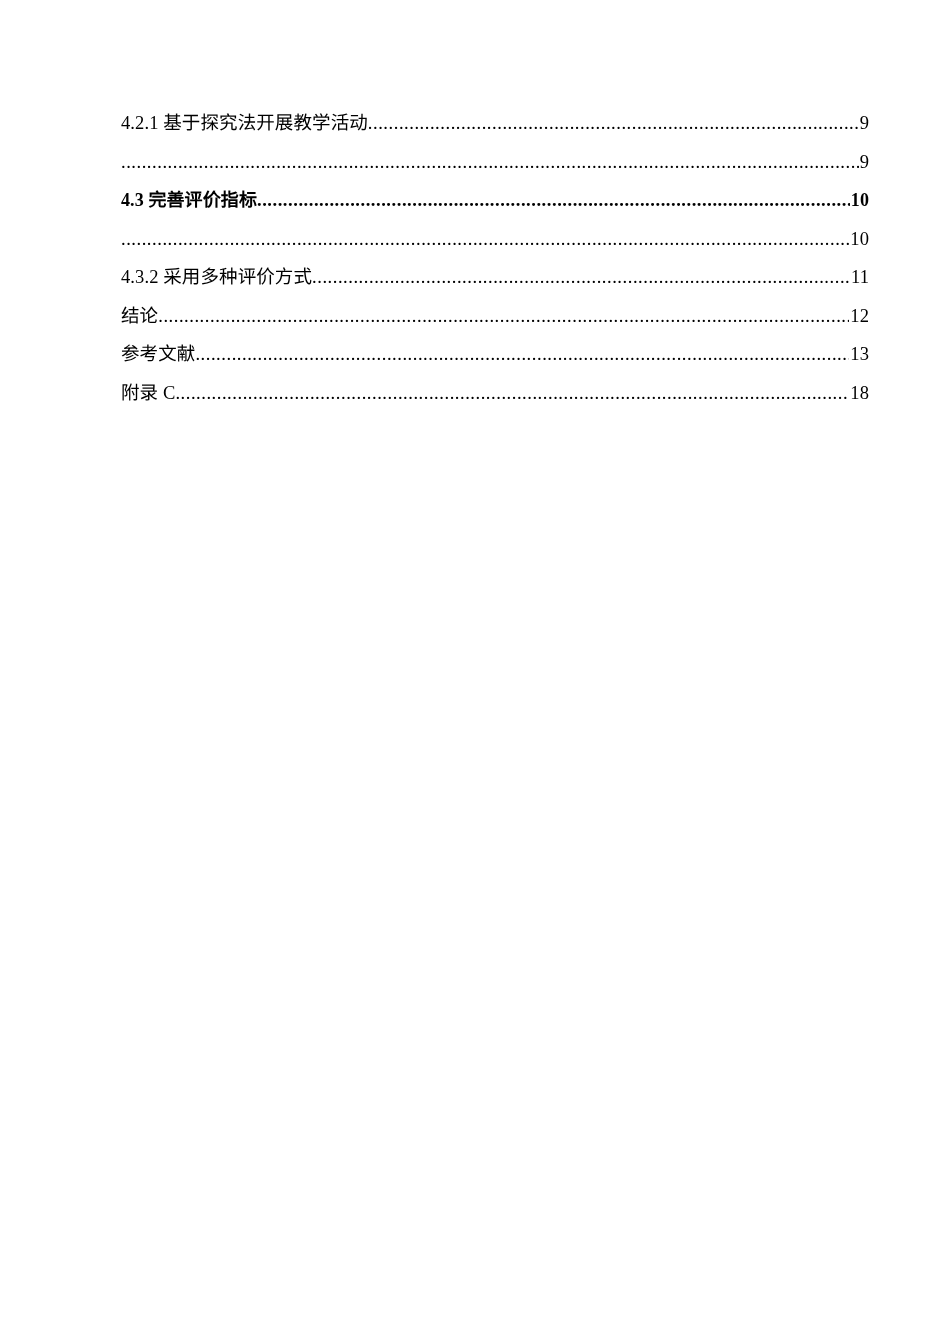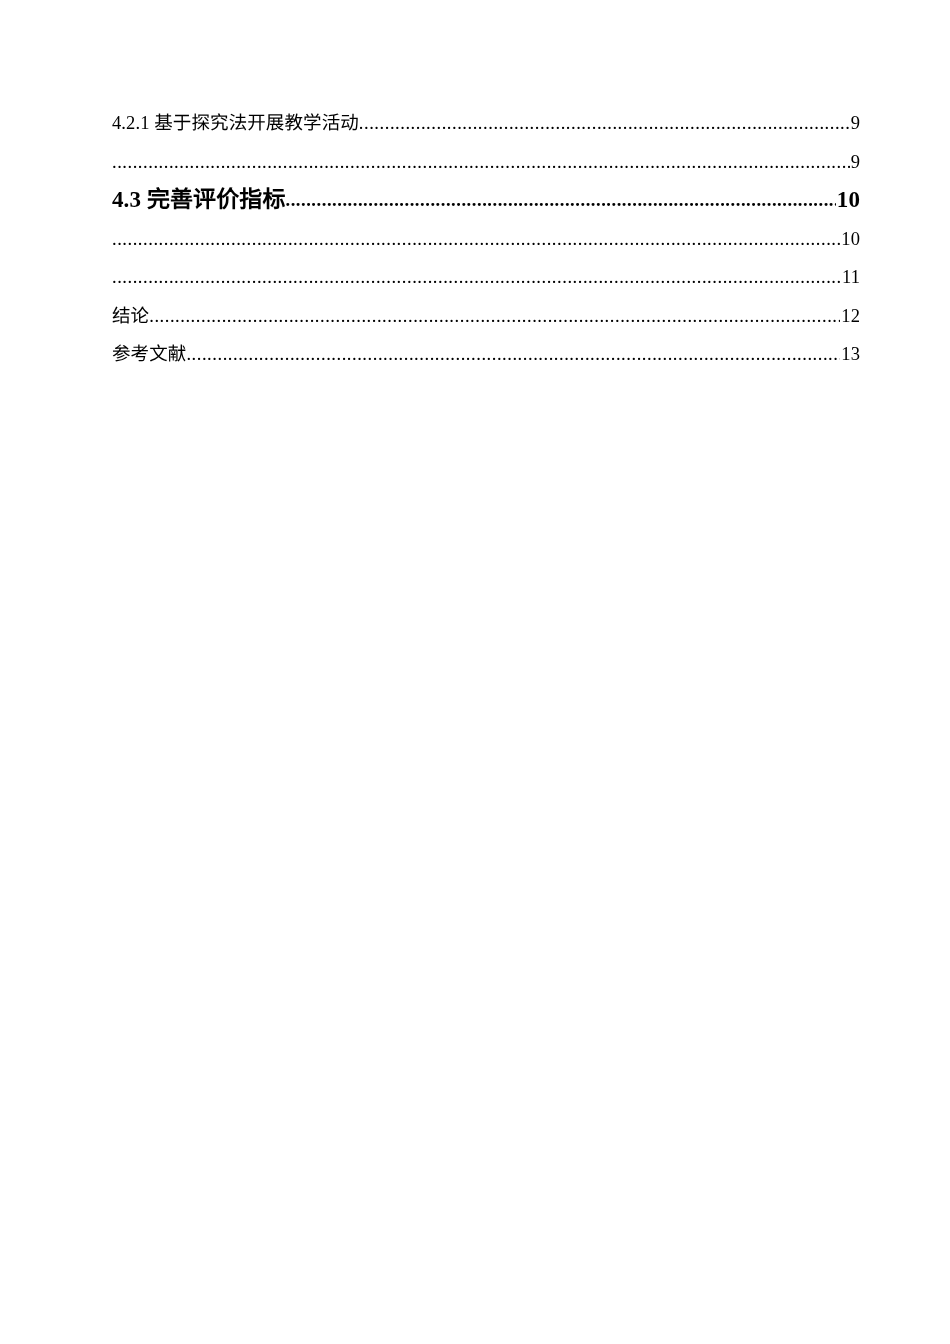--- a/index.html
+++ b/index.html
@@ -21,39 +21,39 @@
   
   .page {
     position: absolute;
     inset: 0;
     background: #ffffff;
   }
 
   
   .toc {
     position: absolute;
-    left: 112px;
+    left: 121px;
     top: 104px;
     width: 748px;   
   }
 
   .toc-entry {
     display: flex;
     align-items: flex-end;
     width: 100%;
     height: 38.5px;
     line-height: 38.5px;
     white-space: nowrap;
     font-size: 18.5px;
     font-weight: normal;
   }
 
   
   .toc-entry.level-2 {
-    font-size: 23px;
+    font-size: 18px;
     font-weight: 600;
   }
 
   .toc-title {
     flex: 0 0 auto;
     letter-spacing: 0.1px;
   }
 
   .toc-leader {
     flex: 1 1 auto;
@@ -102,27 +102,33 @@
       <div class="toc-entry level-2">
         <span class="toc-title">4.3 完善评价指标</span>
         <span class="toc-leader"></span>
         <span class="toc-page">10</span>
       </div>
       <div class="toc-entry level-3">
         <span class="toc-leader"></span>
         <span class="toc-page">10</span>
       </div>
       <div class="toc-entry level-3">
+        <span class="toc-title">4.3.2 采用多种评价方式</span>
         <span class="toc-leader"></span>
         <span class="toc-page">11</span>
       </div>
       <div class="toc-entry level-1">
         <span class="toc-title">结论</span>
         <span class="toc-leader"></span>
         <span class="toc-page">12</span>
       </div>
       <div class="toc-entry level-1">
         <span class="toc-title">参考文献</span>
         <span class="toc-leader"></span>
         <span class="toc-page">13</span>
       </div>
+      <div class="toc-entry level-1">
+        <span class="toc-title">附录 C</span>
+        <span class="toc-leader"></span>
+        <span class="toc-page">18</span>
+      </div>
     </div>
 </div>
 
 </body></html>

